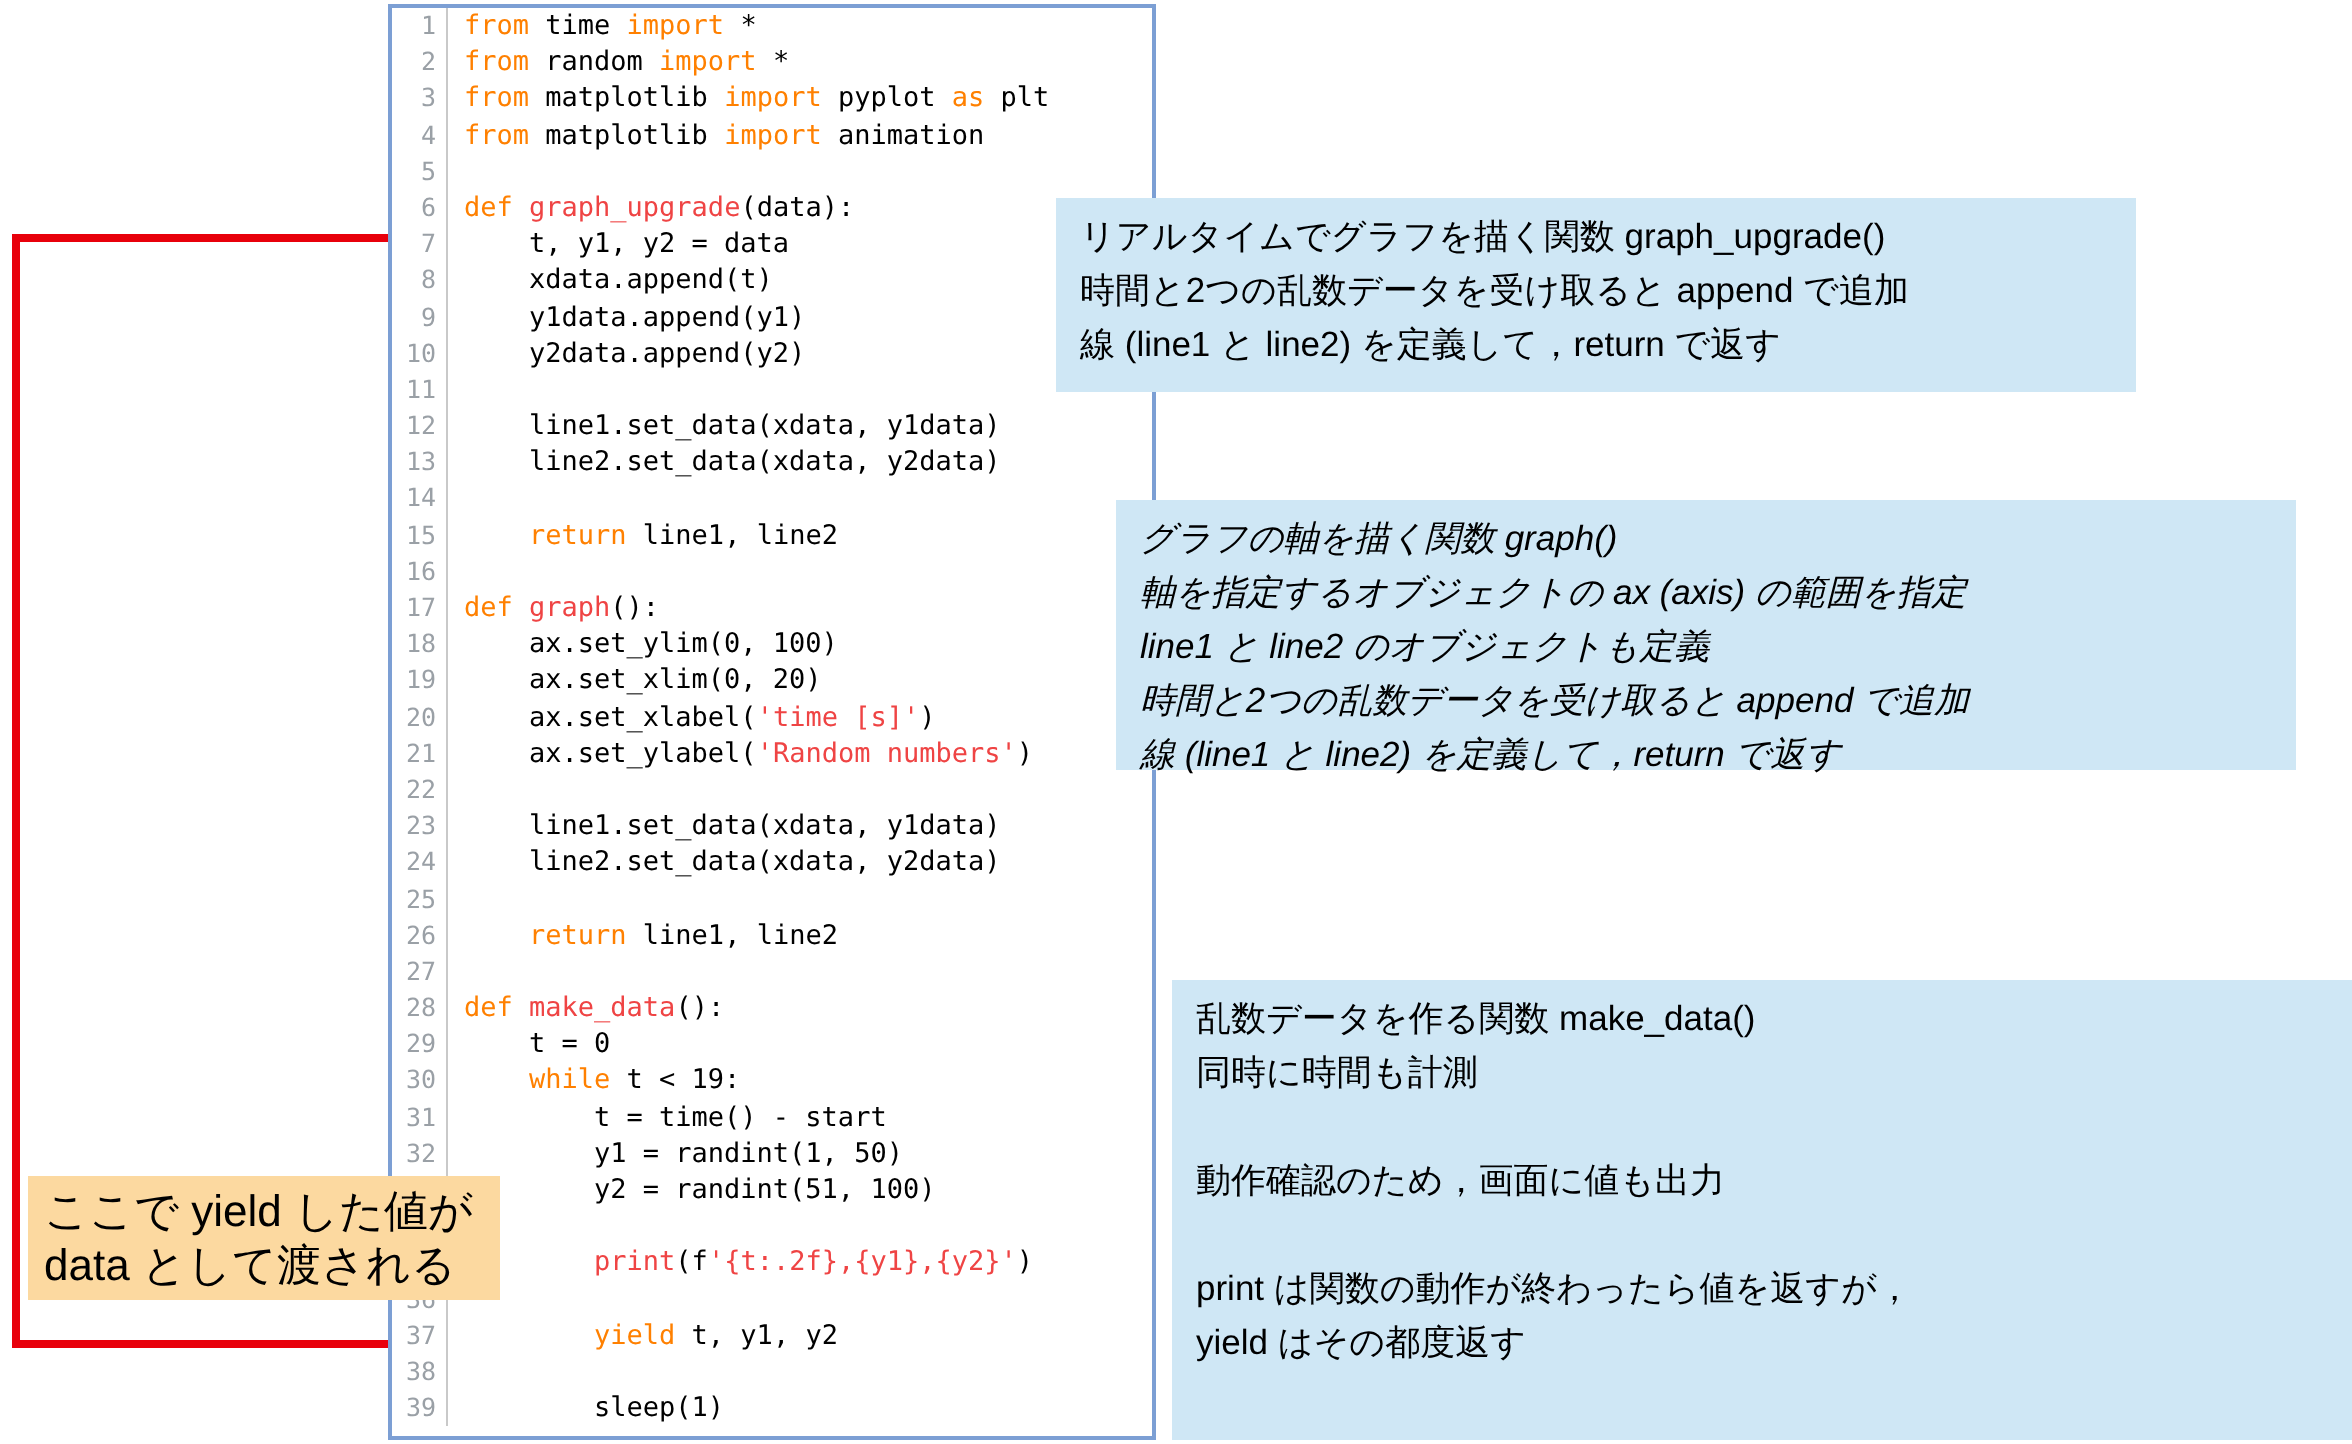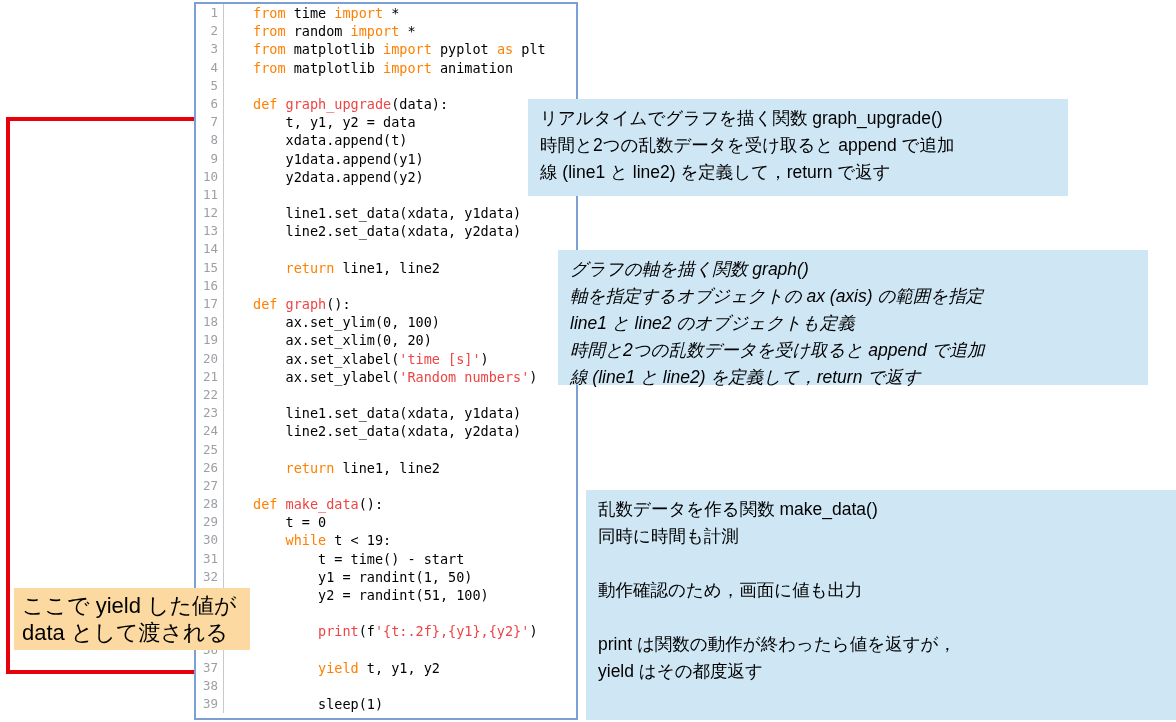--- a/index.html
+++ b/index.html
@@ -47,21 +47,20 @@
     padding-right: 5px;
     font-size: 12.5px;
     border-right: 1px solid #c9c9c9;
     box-sizing: border-box;
     user-select: none;
   }
   .code-text {
     padding-left: 8px;
     white-space: pre;
     color: #000000;
-    margin-left: 21px;
   }
   .kw   { color: #ff8000; }
   .fn   { color: #ef4444; }
   .str  { color: #ef4444; }
   .op   { color: #000000; }
 
   
   .note {
     position: absolute;
     background: #cfe7f5;

